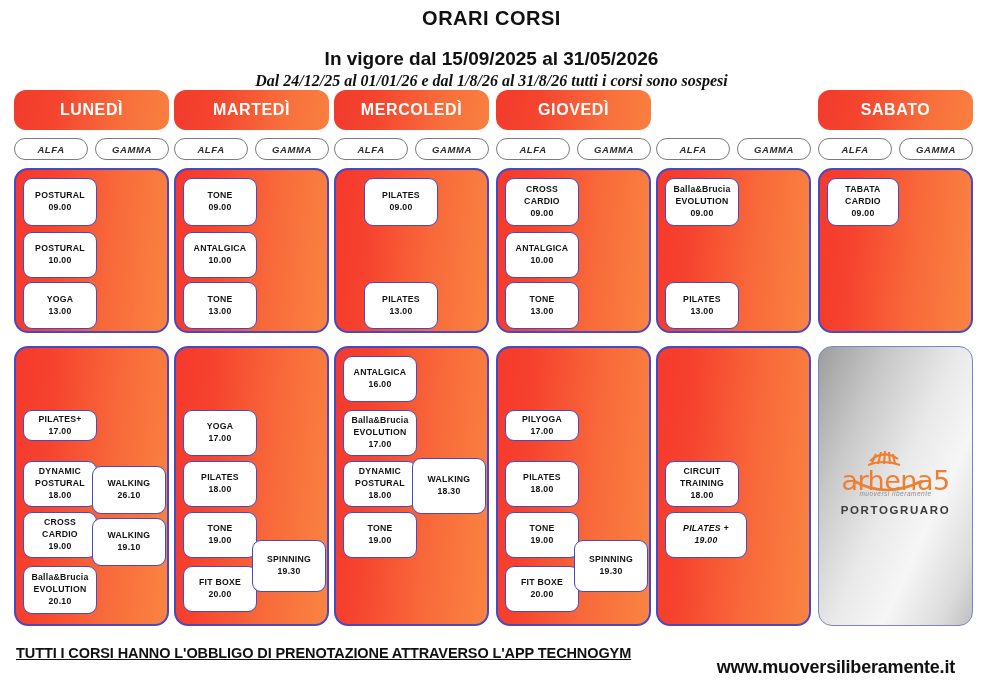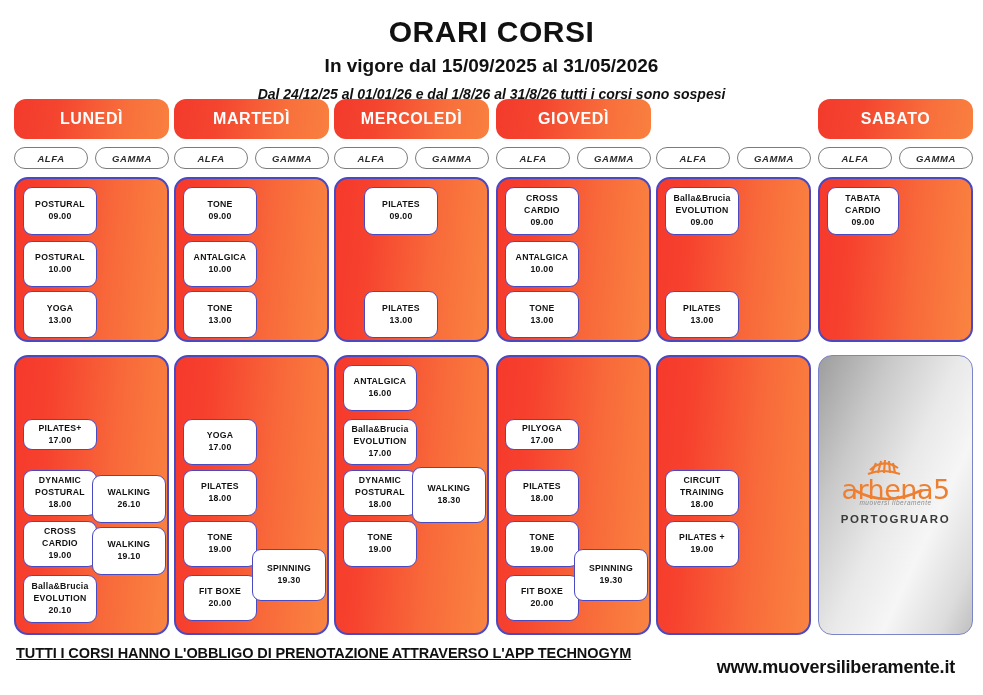--- a/index.html
+++ b/index.html
@@ -11,34 +11,34 @@
   body {
     width: 983px; height: 695px;
     position: relative; overflow: hidden;
     font-family: "Liberation Sans", sans-serif;
     color: #111;
   }
 
   
   #header { position: absolute; left: 0; top: 0; width: 983px; text-align: center; }
   #title {
-    font-size: 30px; font-weight: bold; letter-spacing: 0.5px;
-    margin-top: 16px; line-height: 1.05;
+    font-size: 20px; font-weight: bold; letter-spacing: 0.5px;
+    margin-top: 8px; line-height: 1.05;
   }
   #subtitle {
-    font-size: 19px; font-weight: bold; margin-top: 8px; line-height: 1.05;
+    font-size: 19px; font-weight: bold; margin-top: 20px; line-height: 1.05;
   }
   #notice {
-    font-size: 14px; font-weight: bold; font-style: italic;
-    margin-top: 12px; line-height: 1.05;
+    font-size: 16px; font-weight: bold; font-style: italic;
+    margin-top: 4px; line-height: 1.05; font-family: Liberation Serif, serif;
   }
 
   
   #grid {
-    position: absolute; left: 0; top: 99px;
+    position: absolute; left: 0; top: 90px;
     width: 983px; height: 540px;
   }
   .col { position: absolute; top: 0; width: 155px; height: 540px; }
 
   .day-header {
     position: absolute; left: 0; top: 0;
     width: 155px; height: 40px;
     border-radius: 12px;
     background: linear-gradient(100deg, #f33a2c 0%, #f4452f 28%, #f8703c 72%, #f9803f 100%);
     color: #ffffff;
@@ -328,21 +328,21 @@
           <span class="cname">PILATES</span>
           <span class="ctime">13.00</span>
         </div>
       </div>
       <div class="panel evening">
         <div class="card" style="left: 7px; top: 113px; width: 74px; height: 46px;">
           <span class="cname">CIRCUIT
 TRAINING</span>
           <span class="ctime">18.00</span>
         </div>
-        <div class="card" style="left: 7px; top: 164px; width: 74px; height: 46px;">
+        <div class="card" style="left: 7px; top: 164px; width: 82px; height: 46px; font-style: italic;">
           <span class="cname">PILATES +</span>
           <span class="ctime">19.00</span>
         </div>
       </div>
     </div>
     <div class="col" style="left: 818px;">
       <div class="day-header">SABATO</div>
       <div class="room-tabs">
         <div class="room-tab">ALFA</div>
         <div class="room-tab">GAMMA</div>

